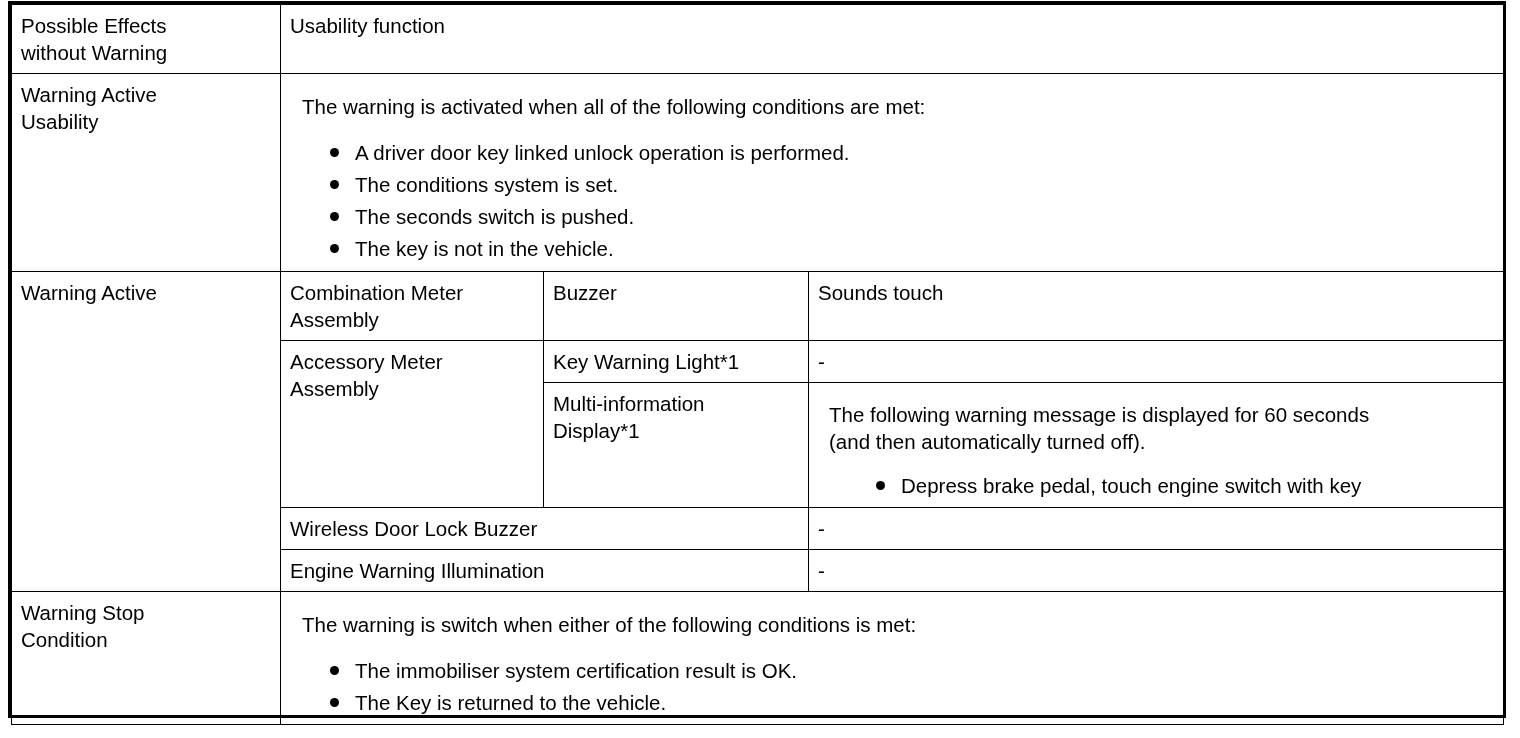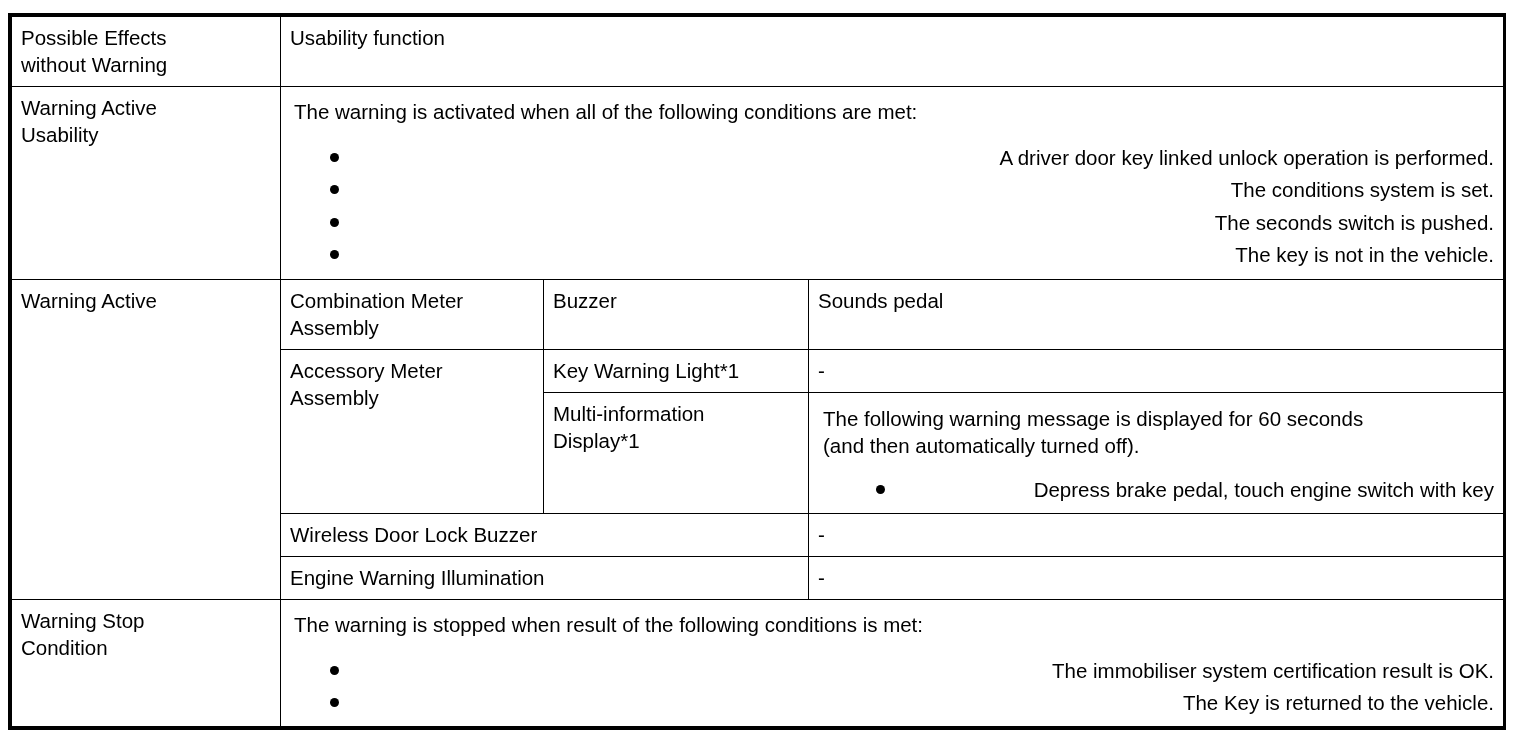--- a/index.html
+++ b/index.html
@@ -11,21 +11,21 @@
     width: 1520px;
     height: 738px;
     font-family: "Liberation Sans", sans-serif;
     color: #000000;
     overflow: hidden;
   }
 
   #table-wrap {
     position: absolute;
     left: 8px;
-    top: 13px;
+    top: 1px;
     width: 1498px;
     height: 717px;
     box-sizing: border-box;
     border: 3px solid #000;
   }
 
   table.spec {
     width: 100%;
     height: 100%;
     border-collapse: collapse;
@@ -53,21 +53,20 @@
   col.c-sub1  { width: 263px; }
   col.c-sub2  { width: 265px; }
   col.c-val   { width: 695px; }
 
   .cell-line { white-space: pre-line; }
 
   ul.bullets {
     list-style: none;
     margin: 18px 0 0 0;
     padding: 0 0 0 38px;
-    text-align: right;
   }
   ul.bullets.tight {
     margin-top: 16px;
   }
   ul.bullets li {
     position: relative;
     padding-left: 27px;
     margin: 0 0 3px 0;
     line-height: 1.42;
   }
@@ -80,22 +79,22 @@
     width: 9px;
     height: 9px;
     border-radius: 50%;
     background: #000;
   }
 
   ul.bullets.indent-deep {
     padding-left: 56px;
   }
 
-  .intro-line { margin: 4px; }
-  .para { margin: 5px; }
+  .intro-line { margin: 12px; }
+  .para { margin: 11px; }
 </style>
 </head>
 <body>
 
 <div id="table-wrap">
   <table class="spec">
     <colgroup>
       <col class="c-label">
       <col class="c-sub1">
       <col class="c-sub2">
@@ -121,21 +120,21 @@
             <li>The key is not in the vehicle.</li>
           </ul>
         </td>
       </tr>
 
       <tr>
         <td class="label-col" rowspan="5">Warning Active</td>
         <td class="cell-line">Combination Meter
 Assembly</td>
         <td class="mid-v">Buzzer</td>
-        <td class="mid-v">Sounds pedal</td>
+        <td class="mid-v">Sounds touch</td>
       </tr>
 
       <tr>
         <td class="cell-line mid-v" rowspan="2">Accessory Meter
 Assembly</td>
         <td>Key Warning Light*1</td>
         <td>-</td>
       </tr>
 
       <tr>
@@ -157,21 +156,21 @@
 
       <tr>
         <td colspan="2" class="mid-v">Engine Warning Illumination</td>
         <td class="mid-v">-</td>
       </tr>
 
       <tr>
         <td class="label-col cell-line">Warning Stop
 Condition</td>
         <td colspan="3">
-          <div class="intro-line">The warning is stopped when result of the following conditions is met:</div>
+          <div class="intro-line">The warning is switch when either of the following conditions is met:</div>
           <ul class="bullets">
             <li>The immobiliser system certification result is OK.</li>
             <li>The Key is returned to the vehicle.</li>
           </ul>
         </td>
       </tr>
 
     </tbody>
   </table>
 </div>

